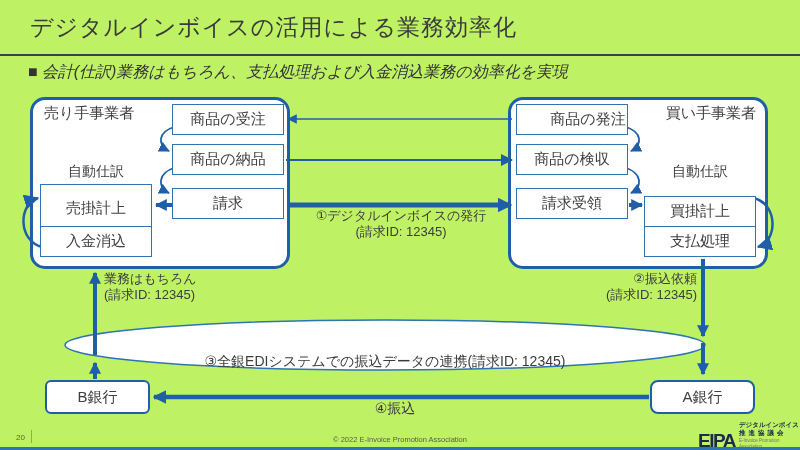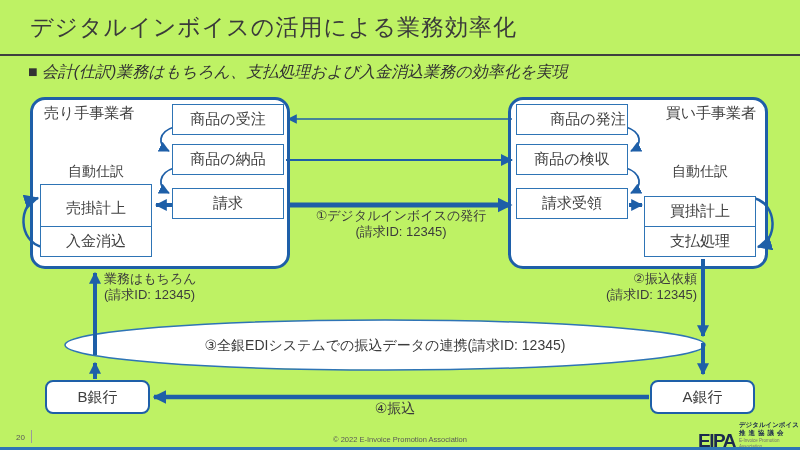--- a/index.html
+++ b/index.html
@@ -101,24 +101,24 @@
     <div>(請求ID: 12345)</div>
   </div>
   <div class="lbl flow-lbl right" style="left:555px;top:271px;width:142px;">
     <div>②振込依頼</div>
     <div>(請求ID: 12345)</div>
   </div>
   <div class="lbl flow-lbl" style="left:104px;top:271px;width:160px;">
     <div>業務はもちろん</div>
     <div>(請求ID: 12345)</div>
   </div>
-  <div class="lbl ellipse-text" style="left:85px;top:337px;width:600px;">③全銀EDIシステムでの振込データの連携(請求ID: 12345)</div>
+  <div class="lbl ellipse-text" style="left:85px;top:353px;width:600px;">③全銀EDIシステムでの振込データの連携(請求ID: 12345)</div>
   <div class="lbl flow-lbl center" style="left:330px;top:400px;width:130px;font-size:14px;">④振込</div>
 
-  <div class="box bank" style="left:45px;top:380px;width:105px;height:34px;">B銀行</div>
+  <div class="box bank" style="left:45px;top:380px;width:105px;height:34px;border-radius:6px;">B銀行</div>
   <div class="box bank" style="left:650px;top:380px;width:105px;height:34px;">A銀行</div>
 
   <div class="footer-page">20</div>
   <div class="footer-div"></div>
   <div class="footer-copy">© 2022 E-Invoice Promotion Association</div>
   <div class="logo">
     <div class="logo-acronym">EIPA</div>
     <div class="logo-text">
       <div class="logo-jp1">デジタルインボイス</div>
       <div class="logo-jp2">推進協議会</div>

